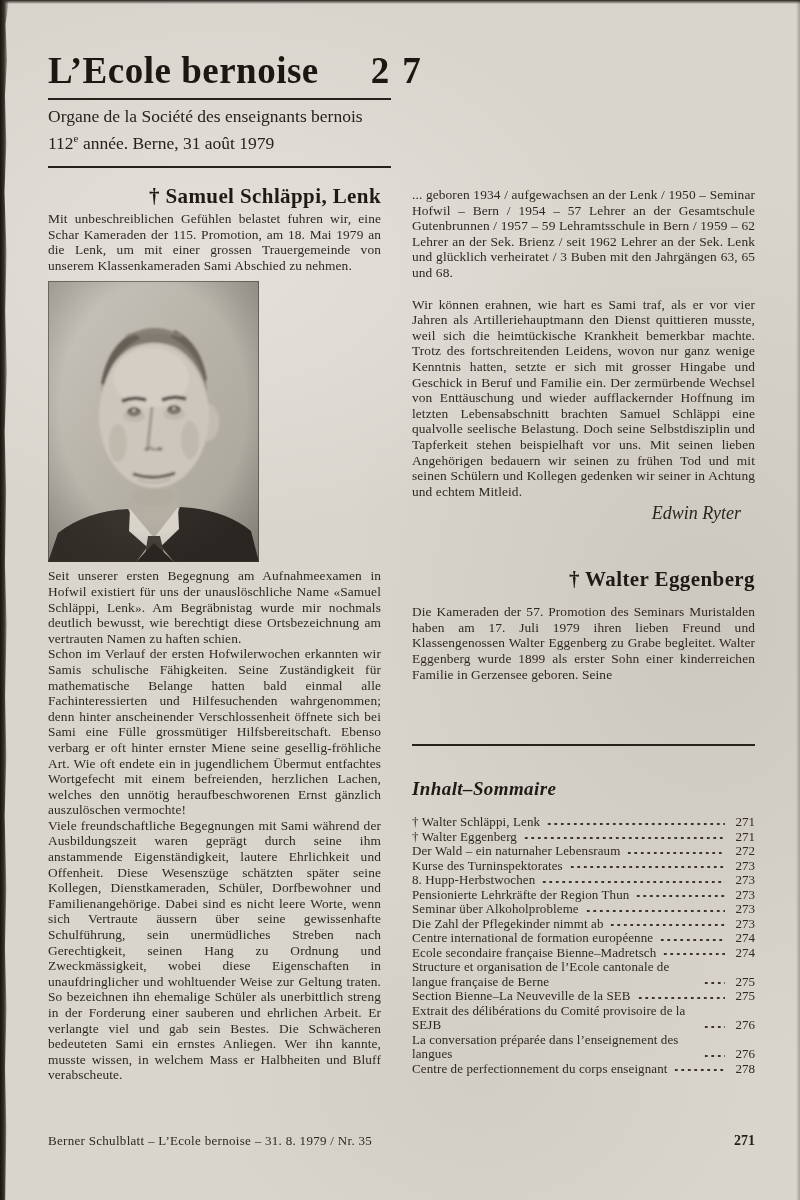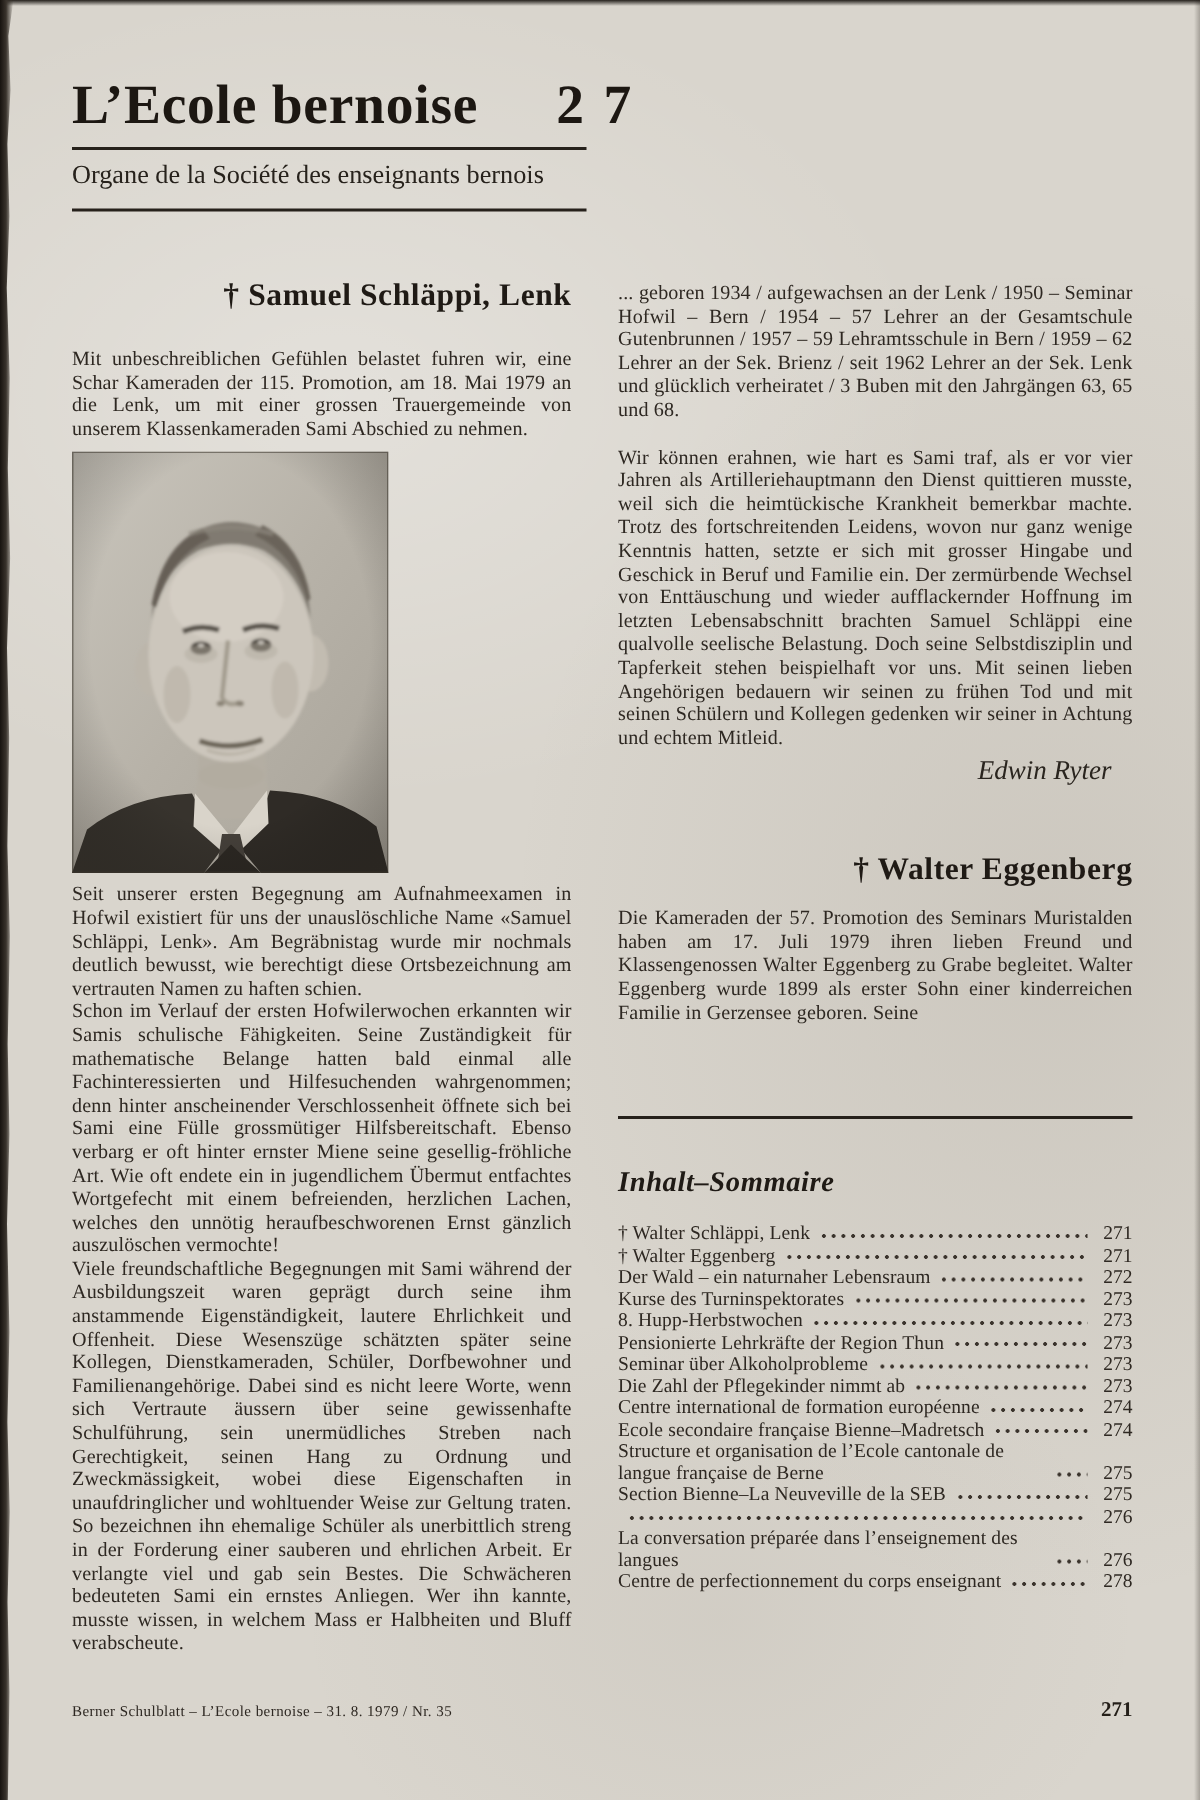--- a/index.html
+++ b/index.html
@@ -29,21 +29,21 @@
   .mh-rule { height:2px; background:#26211b; margin-top:6px; }
   .mh-sub { font-size:17.5px; line-height:22px; padding:5px 0 6px; color:#27221c; }
   sup { font-size:11px; vertical-align:super; }
 
   .col-left  { position:absolute; left:48px;  top:183px; width:333px; }
   .col-right { position:absolute; left:412px; top:187px; width:343px; }
 
   .article-title { font-size:21px; line-height:26px; letter-spacing:.4px; color:#1f1a15;text-align:right; }
   .body-text { font-size:13.4px; line-height:15.6px; text-align:justify; letter-spacing:.1px; }
   .body-text p { margin:0; }
-  .lead { margin-top:22px; }
+  .lead { margin-top:2px; }
   .stack p + p { margin-top:16px; }
 
   .photo-wrap { margin-top:8px; width:211px; height:281px; }
   .photo-wrap svg { display:block; width:211px; height:281px; }
   .after-photo { margin-top:6px; }
 
   .byline { margin-top:4px; padding-right:14px; text-align:right; font-style:italic; font-size:18px; color:#2a251f; }
 
   .a2-title { margin-top:42px; }
   .a2-para  { margin-top:12px; }
@@ -52,37 +52,38 @@
   .toc-title { margin-top:30px; font-size:19px; line-height:26px; letter-spacing:.4px; color:#1f1a15;font-style:italic; }
   .toc-list { margin-top:13px; font-size:13px; line-height:14.5px; color:#2e2822; }
   .toc-row { display:flex; align-items:flex-end; }
   .toc-label { flex:0 1 auto; letter-spacing:.1px; }
   .toc-leader { flex:1 1 auto; min-width:22px; height:11px; margin:0 4px 1px 6px; align-self:flex-end;
     background-image:radial-gradient(circle, #3a332c 1.1px, transparent 1.45px);
     background-size:6.5px 4px; background-repeat:repeat-x; background-position:left bottom 3px; }
   .toc-page { flex:0 0 auto; min-width:26px; text-align:right; }
 
   .footer { position:absolute; left:48px; width:707px; top:1133px; display:flex; justify-content:space-between; align-items:baseline; }
-  .footer-left { font-size:10px; letter-spacing:.3px; color:#2e2822; }
+  .footer-left { font-size:13px; letter-spacing:.3px; color:#2e2822; }
   .footer-page { font-size:14px; font-weight:bold; color:#241f19; }
 </style>
 </head>
 <body>
 
 <div class="page">
   <div class="scan-top"></div>
 
   <header class="masthead">
     <div class="mh-col-right">
       <div class="mh-title">
         <span>L’Ecole bernoise</span><span class="mh-issue">27</span>
       </div>
       <div class="mh-rule"></div>
       <div class="mh-sub">
         <div>Organe de la Société des enseignants bernois</div>
+        <div><span>112</span><sup>e</sup><span> année. Berne, 31 août 1979</span></div>
       </div>
       <div class="mh-rule"></div>
     </div>
   </header>
 
   <section class="col-left">
     <h2 class="article-title">† Samuel Schläppi, Lenk</h2>
     <div class="body-text lead">Mit unbeschreiblichen Gefühlen belastet fuhren wir, eine Schar Kameraden der 115. Promotion, am 18. Mai 1979 an die Lenk, um mit einer grossen Trauergemeinde von unserem Klassenkameraden Sami Abschied zu nehmen.</div>
 
     <div class="photo-wrap">
@@ -229,20 +230,21 @@
           <span class="toc-page">275</span>
         </div>
 
         <div class="toc-row">
           <span class="toc-label">Section Bienne–La Neuveville de la SEB</span>
           <span class="toc-leader"></span>
           <span class="toc-page">275</span>
         </div>
 
         <div class="toc-row">
+          <span class="toc-label">Extrait des délibérations du Comité provisoire de la SEJB</span>
           <span class="toc-leader"></span>
           <span class="toc-page">276</span>
         </div>
 
         <div class="toc-row">
           <span class="toc-label">La conversation préparée dans l’enseignement des langues</span>
           <span class="toc-leader"></span>
           <span class="toc-page">276</span>
         </div>
 

